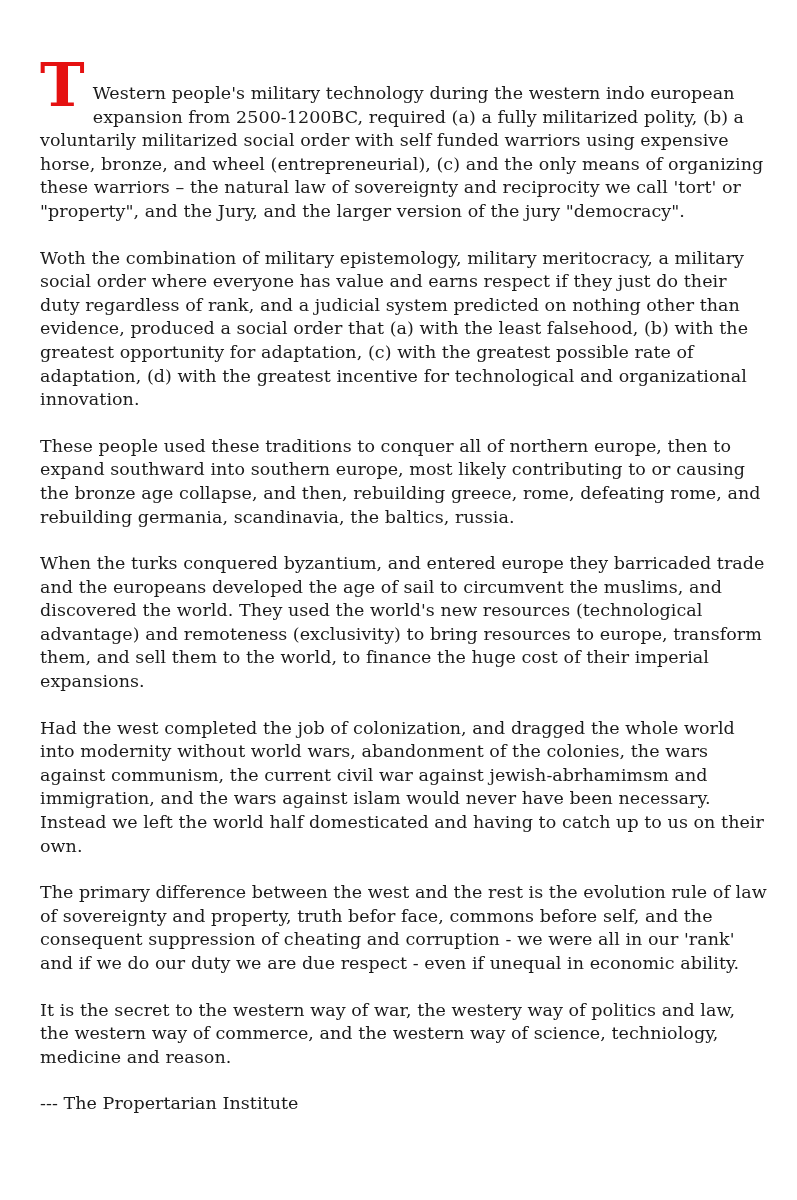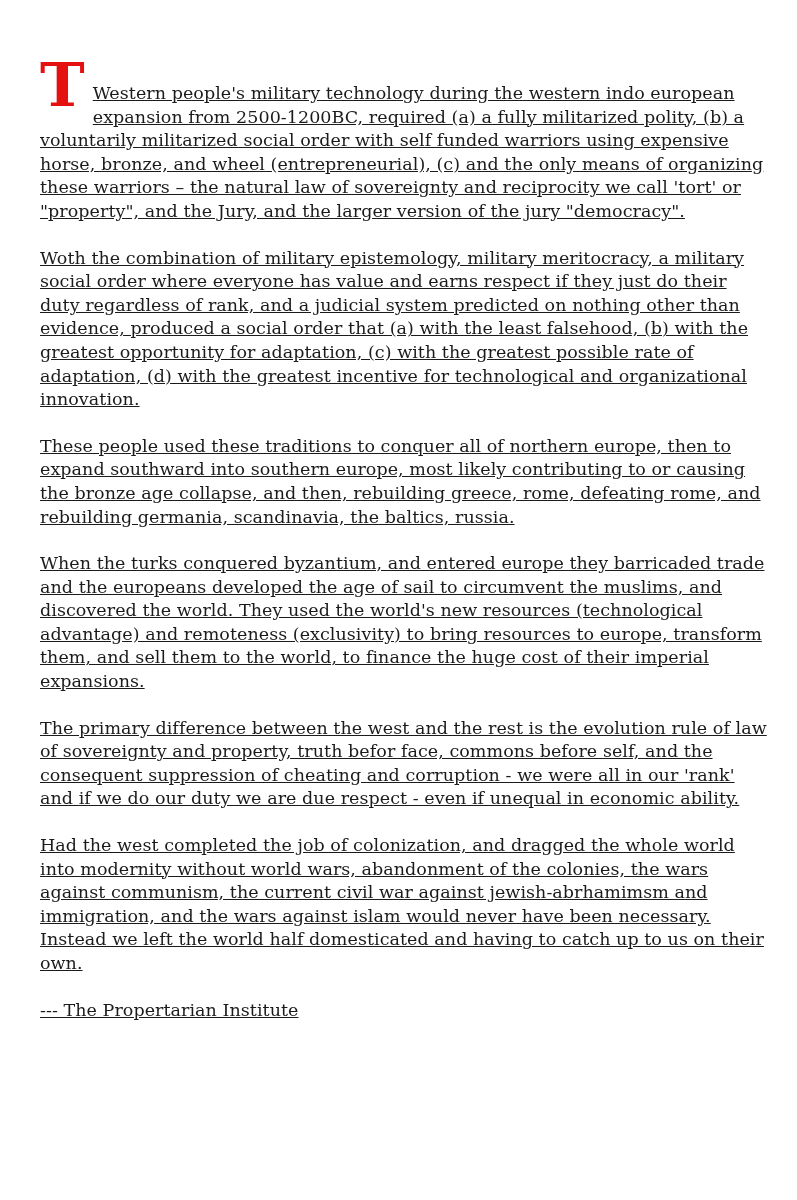--- a/index.html
+++ b/index.html
@@ -37,36 +37,36 @@
     font-weight: bold;
     padding: 5px 8px 0 0;
   }
   .article-body p {
     font-size: 17.5px;
     line-height: 23.6px;
     color: var(--text);
     max-width: 730px;
     margin-bottom: 23px;
     letter-spacing: 0.05px;
-    text-decoration: underline;
   }
   .signature {
     margin-top: 0;
   }
 </style>
 </head>
 <body>
 
 <div class="page">
   <h1 class="article-title">
     <span class="dropcap">T</span>
   </h1>
 
   <div class="article-body">
     <p>Western people's military technology during the western indo european expansion from 2500-1200BC, required (a) a fully militarized polity, (b) a voluntarily militarized social order with self funded warriors using expensive horse, bronze, and wheel (entrepreneurial), (c) and the only means of organizing these warriors – the natural law of sovereignty and reciprocity we call 'tort' or "property", and the Jury, and the larger version of the jury "democracy".</p>
     <p>Woth the combination of military epistemology, military meritocracy, a military social order where everyone has value and earns respect if they just do their duty regardless of rank, and a judicial system predicted on nothing other than evidence, produced a social order that (a) with the least falsehood, (b) with the greatest opportunity for adaptation, (c) with the greatest possible rate of adaptation, (d) with the greatest incentive for technological and organizational innovation.</p>
     <p>These people used these traditions to conquer all of northern europe, then to expand southward into southern europe, most likely contributing to or causing the bronze age collapse, and then, rebuilding greece, rome, defeating rome, and rebuilding germania, scandinavia, the baltics, russia.</p>
     <p>When the turks conquered byzantium, and entered europe they barricaded trade and the europeans developed the age of sail to circumvent the muslims, and discovered the world. They used the world's new resources (technological advantage) and remoteness (exclusivity) to bring resources to europe, transform them, and sell them to the world, to finance the huge cost of their imperial expansions.</p>
+    <p>Had the west completed the job of colonization, and dragged the whole world into modernity without world wars, abandonment of the colonies, the wars against communism, the current civil war against jewish-abrhamimsm and immigration, and the wars against islam would never have been necessary. Instead we left the world half domesticated and having to catch up to us on their own.</p>
     <p>The primary difference between the west and the rest is the evolution rule of law of sovereignty and property, truth befor face, commons before self, and the consequent suppression of cheating and corruption - we were all in our 'rank' and if we do our duty we are due respect - even if unequal in economic ability.</p>
-    <p>Had the west completed the job of colonization, and dragged the whole world into modernity without world wars, abandonment of the colonies, the wars against communism, the current civil war against jewish-abrhamimsm and immigration, and the wars against islam would never have been necessary. Instead we left the world half domesticated and having to catch up to us on their own.</p>
+    <p>It is the secret to the western way of war, the westery way of politics and law, the western way of commerce, and the western way of science, techniology, medicine and reason.</p>
     <p class="signature">--- The Propertarian Institute</p>
   </div>
 </div>
 
 </body></html>

